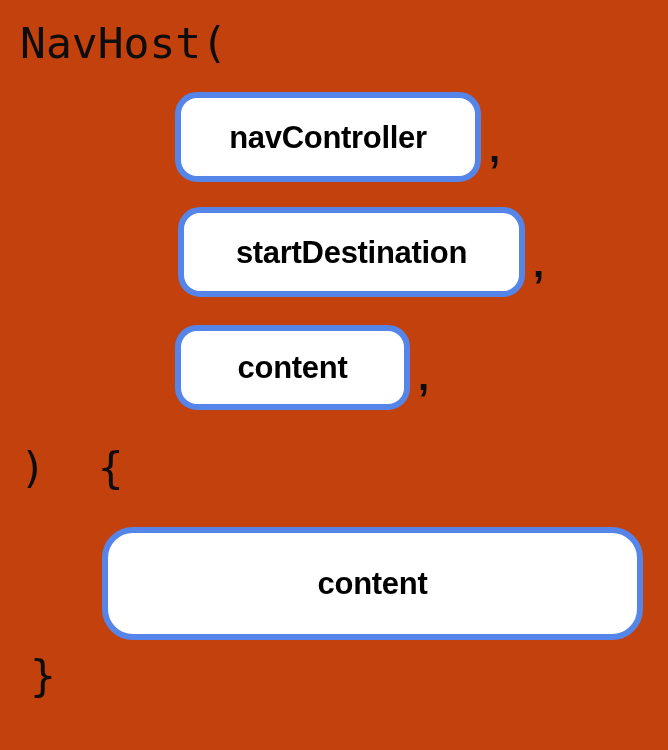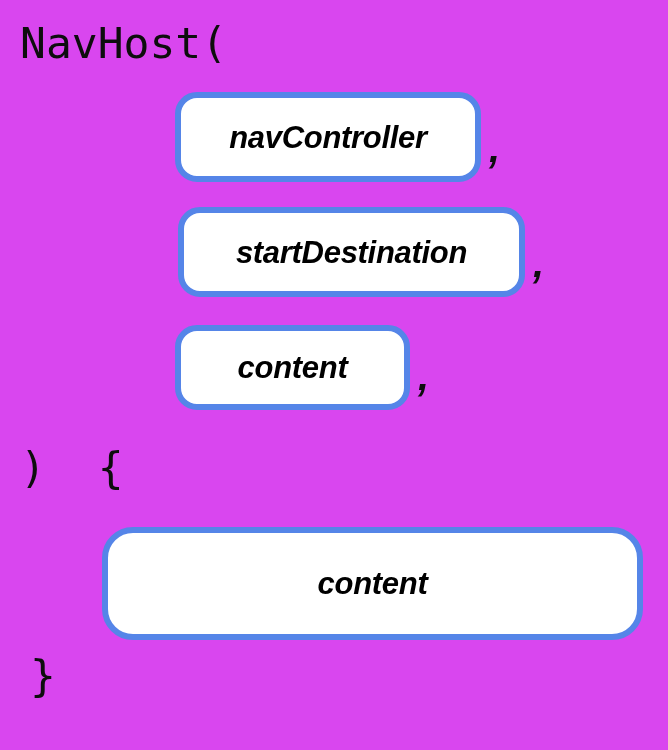--- a/index.html
+++ b/index.html
@@ -32,21 +32,20 @@
     white-space: pre;
     letter-spacing: 0px;
     line-height: 1;
   }
 
   
   .param-row {
     position: absolute;
     display: flex;
     align-items: flex-end;
-    font-style: italic;
   }
 
   .param-box {
     box-sizing: border-box;
     border: 6px solid var(--accent);
     border-radius: 22px;
     background: #ffffff;
     display: flex;
     align-items: center;
     justify-content: center;
@@ -87,21 +86,21 @@
 
   #row-modifier         { left: 175px; top: 325px; }
   #row-modifier .param-box         { width: 235px; height: 85px; }
 
   #row-content          { left: 102px; top: 527px; }
   #row-content .param-box          { width: 541px; height: 113px; border-radius: 31px; }
 </style>
 </head>
 <body>
 
-<div id="canvas" style="--accent: #5585E8; background: #d946ef;">
+<div id="canvas" style="--accent: #5585E8; background: #c2410c;">
 
   <div class="code-text" id="line-open">NavHost(</div>
 
   <div class="param-row" id="row-navcontroller">
     <div class="param-box">
       <span class="param-label">navController</span>
     </div>
     <span class="param-comma">,</span>
   </div>
 

